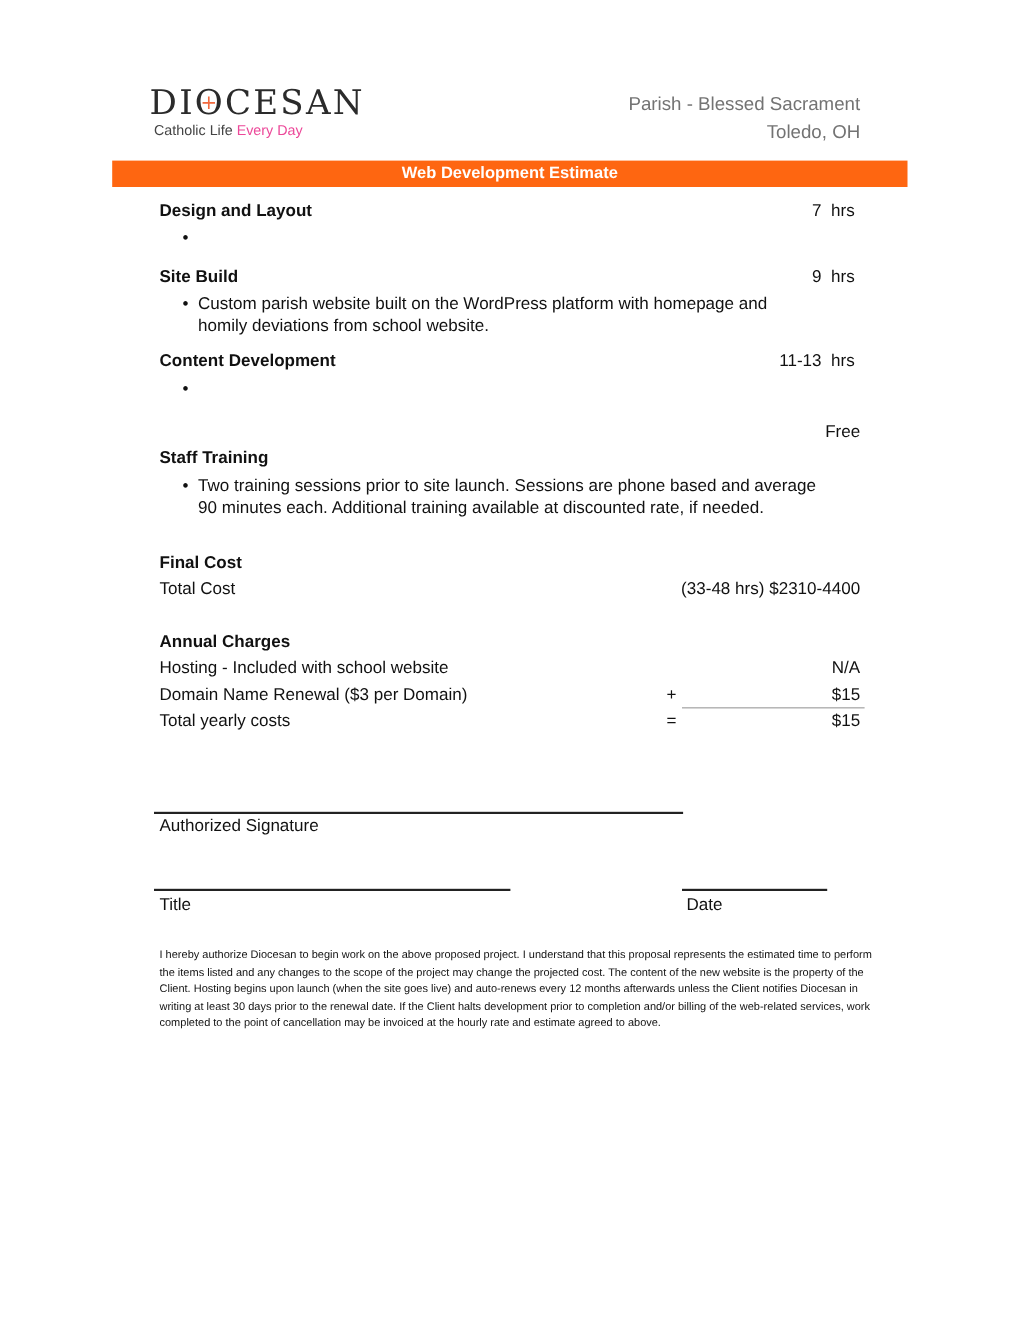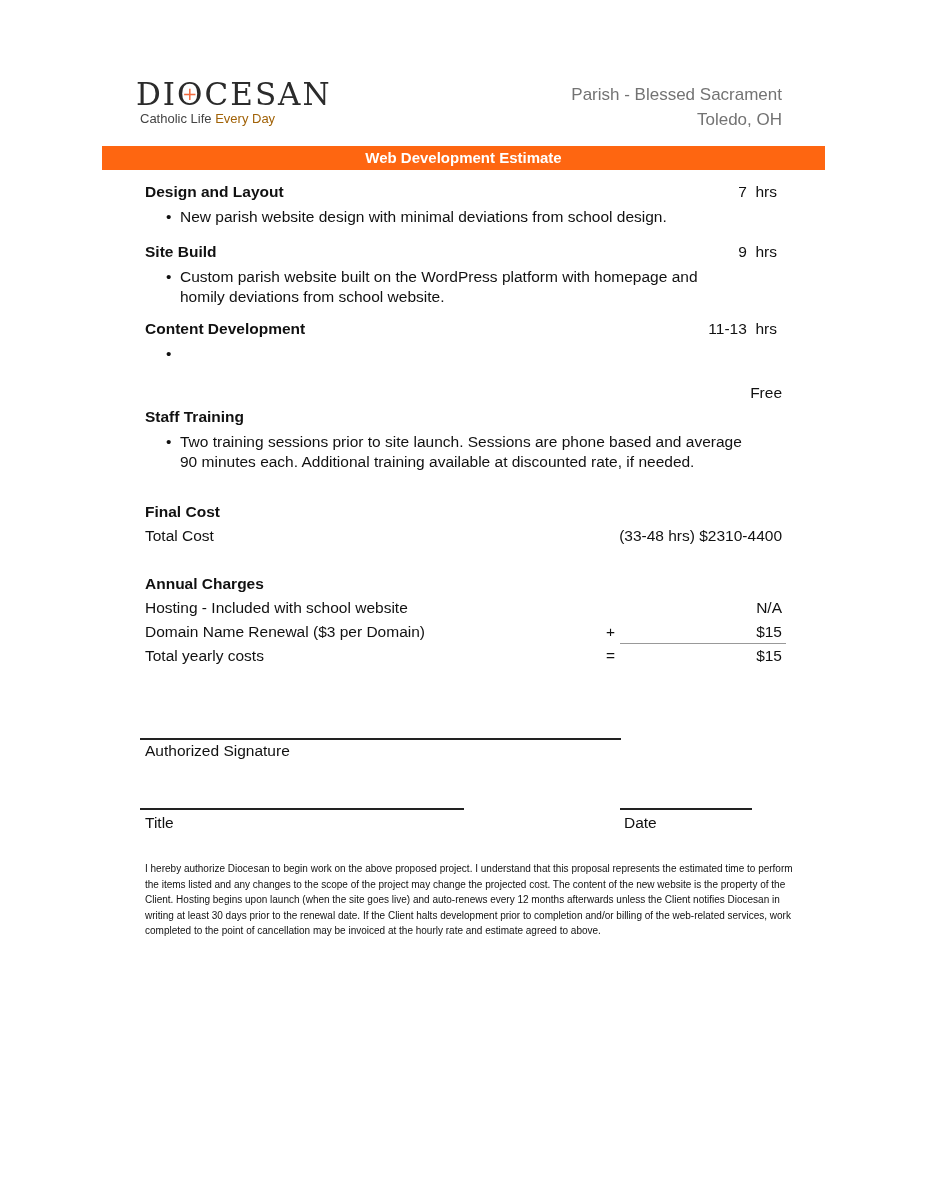--- a/index.html
+++ b/index.html
@@ -2,21 +2,21 @@
 <html><head>
 <meta charset="utf-8">
 <style>
   html, body { margin:0; padding:0; background:#fff; }
   body { width:927px; height:1200px; position:relative; font-family:"Liberation Sans", sans-serif; color:#111; overflow:hidden; }
   .abs { position:absolute; }
   .logo-word { left:136px; top:76px; font-family:"DejaVu Serif", serif; font-size:31px; letter-spacing:2px; color:#2b2b2b; font-weight:normal; line-height:36px; white-space:nowrap; }
   .logo-o { position:relative; display:inline-block; }
   .logo-cross { position:absolute; left:50%; top:50%; transform:translate(-50%,-48%); color:#f26a3e; font-size:18px; font-family:"DejaVu Sans", sans-serif; line-height:18px; }
   .logo-tag { left:140px; top:111px; font-size:13px; color:#444; white-space:nowrap; }
-  .logo-tag .accent { color:#a16207; }
+  .logo-tag .accent { color:#ec4899; }
   .hdr-right { right:145px; text-align:right; font-size:17px; color:#737373; }
   .banner { left:102px; top:146px; width:723px; height:24px; background:#fe6611; color:#fff; font-weight:bold; font-size:15px; text-align:center; line-height:24px; }
   .sec-title { left:145px; font-weight:bold; font-size:15.5px; }
   .right-val { right:145px; text-align:right; font-size:15.5px; white-space:nowrap; }
   .bullet { left:166px; width:565px; font-size:15.5px; line-height:19.5px; padding-left:14px; }
   .bullet .dot { position:absolute; left:0; top:0; }
   .text { left:145px; font-size:15.5px; }
   .line { background:#222; height:1.5px; }
   .fine { left:145px; width:650px; font-size:10px; line-height:15.6px; }
 </style>
@@ -32,21 +32,20 @@
 
 <div class="abs hdr-right" style="top:85px;">Parish - Blessed Sacrament</div>
 <div class="abs hdr-right" style="top:110px;">Toledo, OH</div>
 
 <div class="abs banner">Web Development Estimate</div>
 
 <div class="abs sec-title" style="top:183px;">Design and Layout</div>
 <div class="abs right-val" style="top: 183px; right: 150px; white-space: pre;">7  hrs</div>
 <div class="abs bullet" style="top:207px;">
   <span class="dot">•</span>
-  <span>New parish website design with minimal deviations from school design.</span>
 </div>
 
 <div class="abs sec-title" style="top:243px;">Site Build</div>
 <div class="abs right-val" style="top: 243px; right: 150px; white-space: pre;">9  hrs</div>
 <div class="abs bullet" style="top:267px;">
   <span class="dot">•</span>
   <span>Custom parish website built on the WordPress platform with homepage and homily deviations from school website.</span>
 </div>
 
 <div class="abs sec-title" style="top:320px;">Content Development</div>

